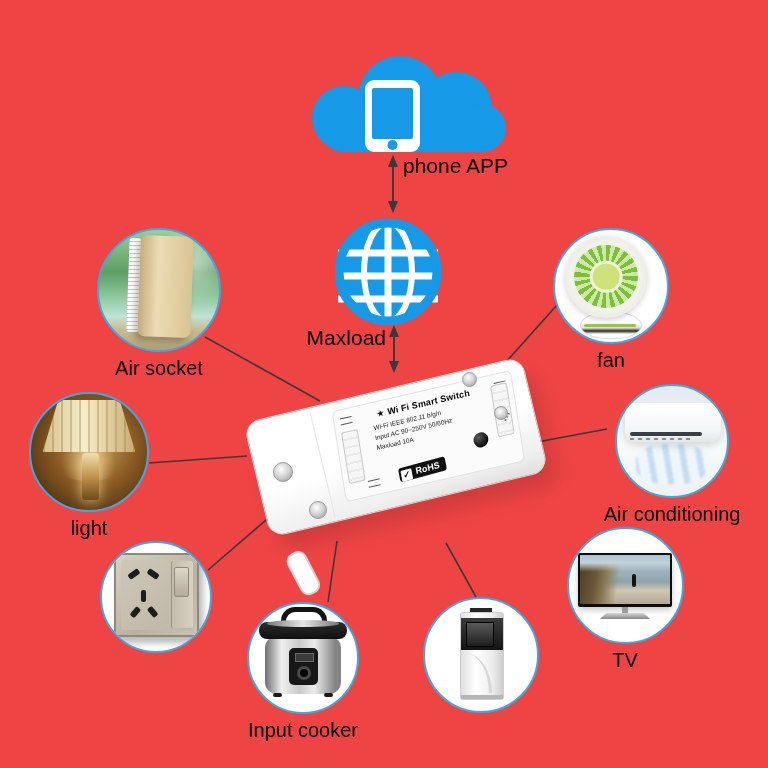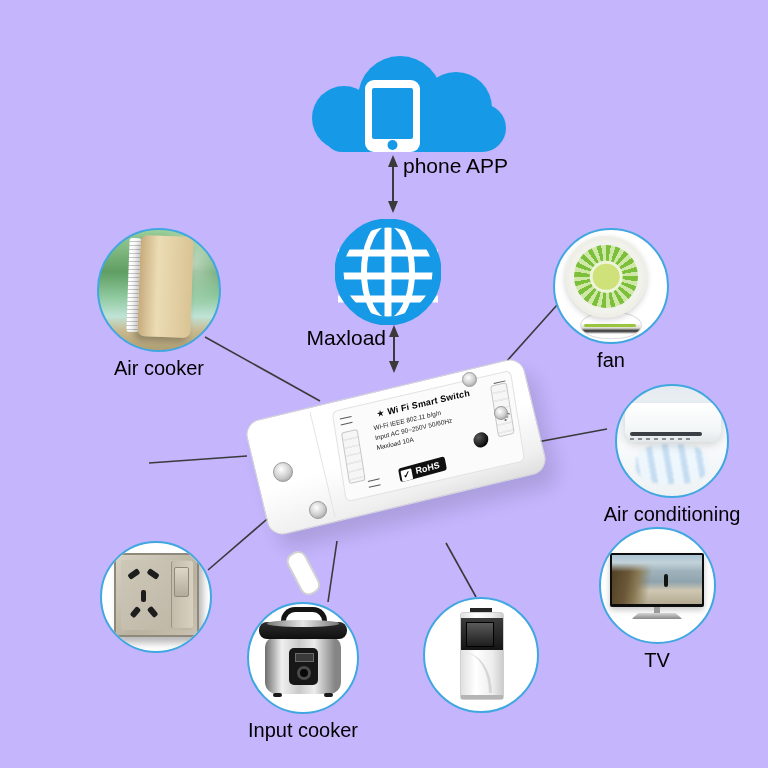--- a/index.html
+++ b/index.html
@@ -1,16 +1,16 @@
 <!DOCTYPE html>
 <html><head>
 <meta charset="utf-8">
 <style>
   html,body{margin:0;padding:0;background:#fff;}
-  .canvas{position:relative;width:768px;height:768px;background:#c4b5fd;overflow:hidden;
+  .canvas{position:relative;width:768px;height:768px;background:#ef4444;overflow:hidden;
           font-family:"Liberation Sans",sans-serif;color:#000;}
   svg.wires{position:absolute;left:0;top:0;width:768px;height:768px;pointer-events:none;}
 
   
   .cloud-svg{position:absolute;left:296px;top:56px;width:216px;height:98px;}
   .phone-app-label{position:absolute;left:403px;top:154px;font-size:21px;}
   .globe-svg{position:absolute;left:335px;top:219px;width:106px;height:106px;}
   .internet-label{position:absolute;left:296px;top:326px;width:90px;text-align:right;font-size:21px;}
 
   
@@ -234,35 +234,43 @@
     <div class="screw sc2"></div>
     <div class="screw sc3"></div>
     <div class="screw sc4"></div>
   </div>
 
   <div class="node" style="left:74px;top:228px">
     <div class="circle c-air" style="width:124px;height:124px">
       <div class="part purifier-slats"></div>
       <div class="part purifier"></div>
     </div>
-    <div class="node-label">Air cooker</div>
+    <div class="node-label">Air socket</div>
   </div>
 
   <div class="node" style="left:526px;top:228px">
     <div class="circle c-fan" style="width:116px;height:116px">
       <div class="part fan-base"></div>
       <div class="part fan-base-stripe"></div>
       <div class="part fan-head">
         <div class="part fan-blades"></div>
         <div class="part fan-hub"></div>
       </div>
     </div>
     <div class="node-label">fan</div>
   </div>
 
+  <div class="node" style="left:4px;top:392px">
+    <div class="circle c-light" style="width:120px;height:120px">
+      <div class="part lamp-glow"></div>
+      <div class="part lamp-base"></div>
+      <div class="part lamp-shade"></div>
+    </div>
+    <div class="node-label">light</div>
+  </div>
 
   <div class="node" style="left:587px;top:384px">
     <div class="circle c-ac" style="width:114px;height:114px">
       <div class="part ac-flow"></div>
       <div class="part ac-unit">
         <div class="part ac-vent"></div>
         <div class="part ac-dots"></div>
       </div>
     </div>
     <div class="node-label">Air conditioning</div>
@@ -304,21 +312,21 @@
       <div class="part wd-cab">
         <div class="part wd-top">
           <div class="part wd-recess"></div>
         </div>
         <div class="part wd-swoosh"></div>
         <div class="part wd-base"></div>
       </div>
     </div>
   </div>
 
-  <div class="node" style="left:572px;top:527px">
+  <div class="node" style="left:540px;top:527px">
     <div class="circle" style="width:117px;height:117px">
       <div class="part tv-frame">
         <div class="part tv-screen">
           <div class="part tv-surfer"></div>
         </div>
       </div>
       <div class="part tv-neck"></div>
       <div class="part tv-stand"></div>
     </div>
     <div class="node-label">TV</div>

